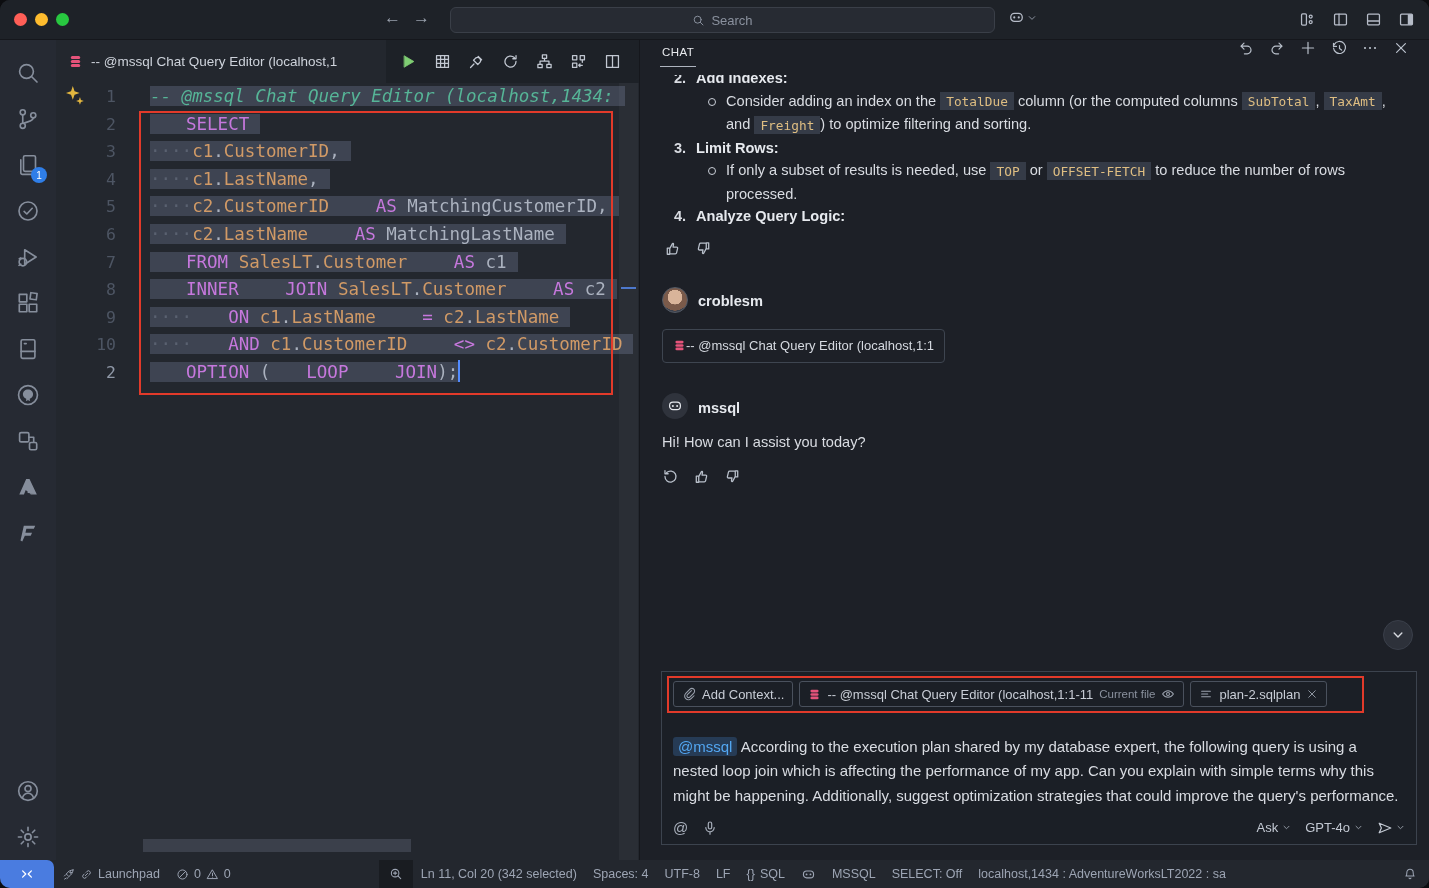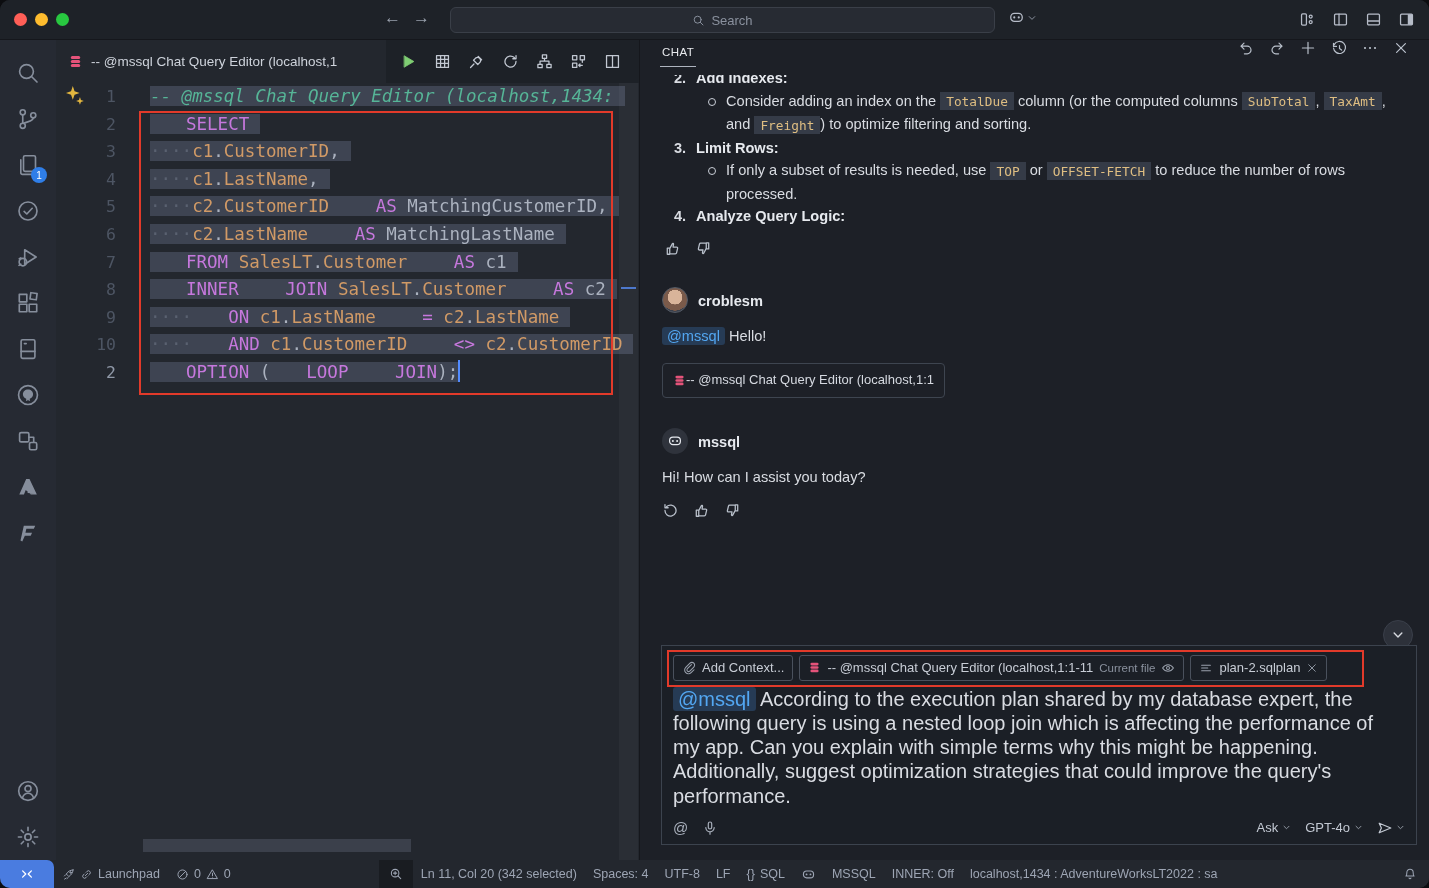--- a/index.html
+++ b/index.html
@@ -94,21 +94,21 @@
   .scrolldown { position:absolute; right:16px; bottom:210px; width:30px; height:30px; border-radius:50%; background:#2d313a; border:1px solid #3a3f4a; display:flex; align-items:center; justify-content:center; color:#d7dae0; font-size:14px; cursor:pointer; }
 
   
   .chat-input { position:absolute; left:21px; right:12px; bottom:15px; background:#1b1f26; border:1px solid #3c434e; border-radius:0; padding:9px 11px 8px; }
   .chips-wrap { position:relative; }
   .anno-chips { left:-6px; top:-5px; width:697px; height:37px; }
   .chips-row { display:flex; gap:6px; align-items:center; }
   .chip { display:inline-flex; align-items:center; gap:6px; border:1px solid #4a515d; border-radius:3px; padding:3px 8px; font-size:13px; color:#c8cdd6; height:26px; cursor:pointer; white-space:nowrap; }
   .chip .sub { font-size:11.5px; color:#8a919e; }
   .chip .ico { color:#9aa1ad; }
-  .input-text { margin-top:6px; font-size:20px; line-height:24.3px; color:#d9dce2; }
+  .input-text { margin-top:28px; font-size:15px; line-height:24.3px; color:#d9dce2; }
   .input-controls { display:flex; align-items:center; margin-top:11px; color:#a8afbb; }
   .input-controls .left { display:flex; gap:14px; align-items:center; font-size:16px; }
   .input-controls .right { margin-left:auto; display:flex; gap:14px; align-items:center; font-size:13px; color:#c3c9d3; }
   .dd { display:flex; align-items:center; gap:4px; cursor:pointer; }
   .dd .chev, .send-group .chev { font-size:9px; color:#9aa1ad; }
   .send-group { display:flex; align-items:center; gap:3px; font-size:16px; cursor:pointer; }
   .at-glyph { font-size:15px; cursor:pointer; }
 
   
   .statusbar { height:28px; flex:0 0 auto; background:#23272e; display:flex; align-items:center; font-size:12.5px; color:#9da5b4; }
@@ -465,23 +465,20 @@
                 </g>
               </svg>
             </span>
         </div>
 
         <div class="msg">
           <div class="msg-head">
             <div class="avatar avatar-photo"></div>
             <span class="msg-author">croblesm</span>
           </div>
-          <div class="msg-body">
-            <span class="mention">@mssql</span><span> Hello!</span>
-          </div>
           <div>
             <span class="attach-chip">
               <span class="ico" style="font-size:13px;">
                   <svg viewBox="0 0 16 16">
                     <rect x="3" y="2.2" width="10" height="3.2" rx="1.6" fill="#e5537a" stroke="none"></rect>
                     <rect x="3" y="6.4" width="10" height="3.2" rx="1.6" fill="#e5537a" stroke="none"></rect>
                     <rect x="3" y="10.6" width="10" height="3.2" rx="1.6" fill="#e5537a" stroke="none"></rect>
                   </svg>
                 </span>
               <span>-- @mssql Chat Query Editor (localhost,1:1</span>
@@ -685,21 +682,21 @@
     <div class="sb-item" style="font-size:15px;">
         <span class="ico">
           <svg viewBox="0 0 16 16">
             <rect x="2.6" y="4.2" width="10.8" height="7.4" rx="3.4"></rect>
             <circle cx="5.9" cy="7.9" r="1" fill="currentColor" stroke="none"></circle>
             <circle cx="10.1" cy="7.9" r="1" fill="currentColor" stroke="none"></circle>
           </svg>
         </span>
       </div>
     <div class="sb-item">MSSQL</div>
-    <div class="sb-item">INNER: Off</div>
+    <div class="sb-item">SELECT: Off</div>
     <div class="sb-item">localhost,1434 : AdventureWorksLT2022 : sa</div>
     <div class="sb-item sb-bell">
         <span class="ico">
           <svg viewBox="0 0 16 16">
             <path d="M8 2.6a3.6 3.6 0 0 1 3.6 3.6c0 3 1.1 4.1 1.1 4.1H3.3s1.1-1.1 1.1-4.1A3.6 3.6 0 0 1 8 2.6zM6.9 12.6a1.2 1.2 0 0 0 2.2 0"></path>
           </svg>
         </span>
       </div>
   </div>
 </div>

